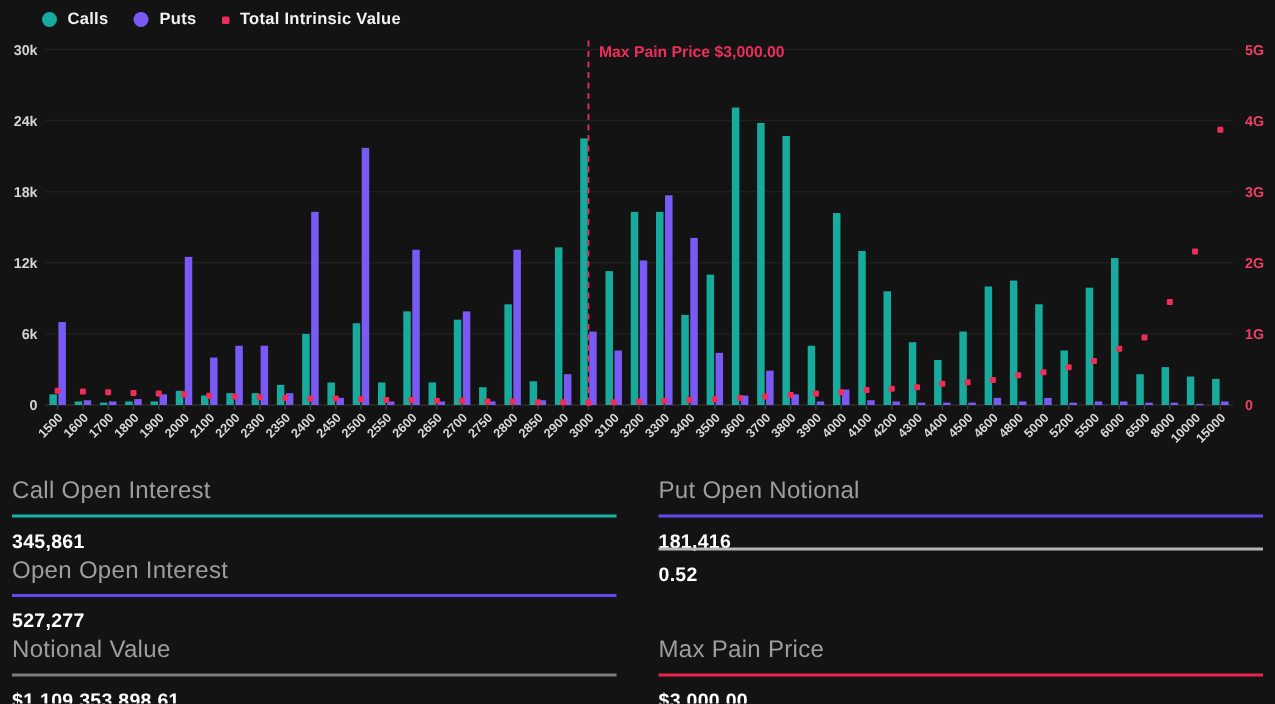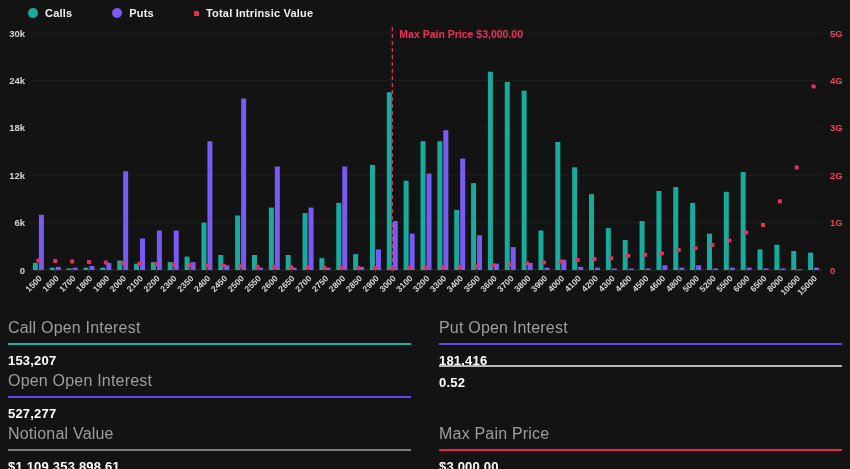--- a/index.html
+++ b/index.html
@@ -7,21 +7,21 @@
     width:850px;height:469px;
     background:#131313;
     font-family:"Liberation Sans", sans-serif;
     color:#fff;
     overflow:hidden;
     position:relative;
   }
   .chart-wrap{position:relative;width:850px;height:310px;}
   .legend{
     position:absolute;top:3px;left:28px;
-    display:flex;align-items:center;gap:40px;
+    display:flex;align-items:center;gap:17px;
     height:20px;z-index:2;
   }
   .legend-item{display:flex;align-items:center;gap:7px;cursor:pointer;}
   .legend-marker{width:10px;height:10px;border-radius:50%;}
   .legend-marker.square{width:5px;height:5px;border-radius:1px;}
   .legend-label{font-size:11px;font-weight:bold;color:#f2f2f2;letter-spacing:.2px;}
   svg{display:block;}
   .stats{
     display:grid;
     grid-template-columns:1fr 1fr;
@@ -307,24 +307,24 @@
       <rect x="777.8723404255319" y="199.27" width="4" height="4" rx="0.8" fill="#ed2e5b"></rect>
       <rect x="794.7234042553191" y="165.61599999999999" width="4" height="4" rx="0.8" fill="#ed2e5b"></rect>
       <rect x="811.5744680851063" y="84.56199999999998" width="4" height="4" rx="0.8" fill="#ed2e5b"></rect>
     </svg>
 </div>
 
 <div class="stats">
   <div class="stat">
     <div class="stat-label">Call Open Interest</div>
     <div class="stat-rule" style="background-color: rgb(23, 181, 165);"></div>
-    <div class="stat-value">153,207</div>
-  </div>
-  <div class="stat">
-    <div class="stat-label">Put Open Interest</div>
+    <div class="stat-value">345,861</div>
+  </div>
+  <div class="stat">
+    <div class="stat-label">Put Open Notional</div>
     <div class="stat-rule" style="background-color: rgb(100, 72, 239);"></div>
     <div class="stat-value">181,416</div>
   </div>
   <div class="stat">
     <div class="stat-label">Open Open Interest</div>
     <div class="stat-rule" style="background-color: rgb(100, 72, 239);"></div>
     <div class="stat-value">527,277</div>
   </div>
   <div class="stat">
     <div class="stat-rule" style="background-color: rgb(181, 181, 181);"></div>

